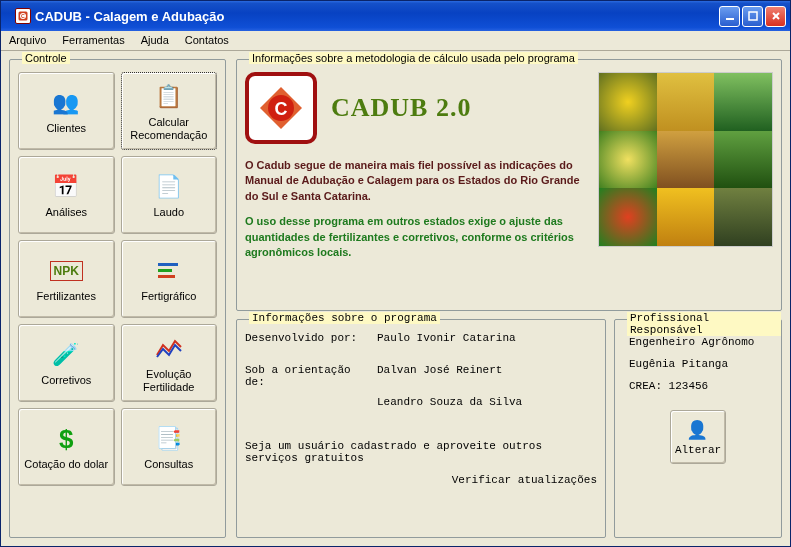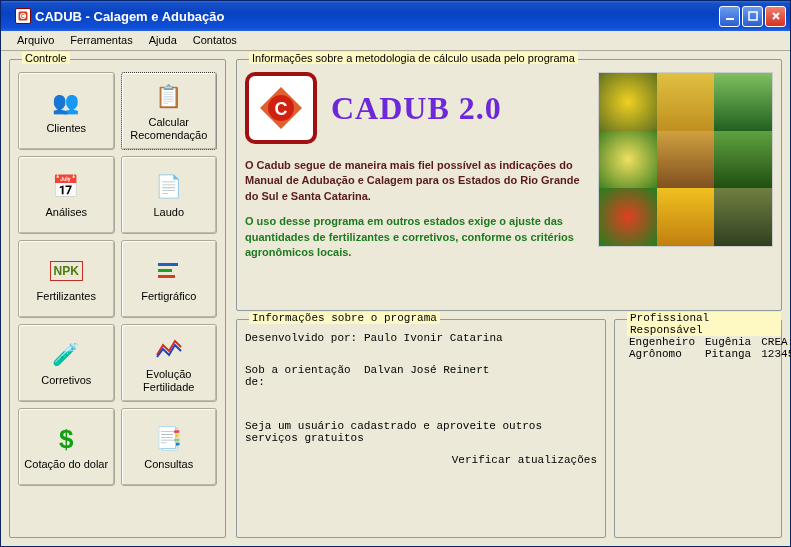--- a/index.html
+++ b/index.html
@@ -46,21 +46,20 @@
 }
 .win-btn.close {
   background: linear-gradient(to bottom,#f08070,#d83020);
 }
 .menubar {
   height: 20px;
   border-bottom: 1px solid #aca899;
   display: flex; align-items: stretch;
   background: #ece9d8;
   font-size: 11px;
-  padding-left: 8px;
 }
 .menubar-item {
   padding: 3px 8px;
   cursor: pointer;
 }
 .client {
   flex: 1;
   padding: 8px;
   display: flex; gap: 10px;
 }
@@ -113,52 +112,52 @@
 .meth-header { display: flex; align-items: center; gap: 14px; margin-bottom: 14px; }
 .app-logo {
   width: 72px; height: 72px;
   border: 4px solid #a01010;
   border-radius: 10px;
   background: #fff;
   display: flex; align-items: center; justify-content: center;
 }
 .app-name {
   font-family: Georgia, serif;
-  font-size: 32px;
+  font-size: 26px;
   font-weight: bold;
-  color: #6d28d9;
+  color: #4d7c0f;
   letter-spacing: 1px;
 }
 .meth-text-block { font-size: 11px; font-weight: bold; line-height: 1.4; }
 .meth-text-1 { color: #5a1a1a; margin-bottom: 10px; }
 .meth-text-2 { color: #1e7a1e; }
 .meth-images {
   width: 175px; height: 175px;
   display: grid;
   grid-template-columns: repeat(3,1fr);
   grid-template-rows: repeat(3,1fr);
   gap: 0;
   border: 1px solid #ccc;
 }
 .meth-images div { background-size: cover; }
 .bottom-row { flex: 1; display: flex; gap: 8px; font-family: Liberation Mono, monospace; }
 .prog-info { flex: 1; }
 .prof-resp { width: 168px; }
 .info-grid { display: flex; flex-direction: column; gap: 8px; font-size: 11px; }
 .info-row { display: flex; }
-.info-label { width: 119px; }
+.info-label { width: 132px; }
 .info-value { flex: 1; }
 .footer-text { margin-top: 32px; font-size: 11px; }
 .verify-link {
   text-align: right;
   margin-top: 10px;
   font-size: 11px;
   cursor: pointer;
 }
-.prof-inner { display: flex; flex-direction: row; gap: 10px; font-size: 11px; padding: 4px 6px; }
+.prof-inner { display: flex; flex-direction: column; gap: 10px; font-size: 11px; padding: 4px 6px; }
 .alterar-btn {
   width: 56px; height: 54px;
   margin: 8px auto 0 auto;
   background: #ece9d8;
   border: 1px solid #aca899;
   border-radius: 3px;
   box-shadow: inset 1px 1px 0 #fff, inset -1px -1px 0 #c0baa8;
   display: flex; flex-direction: column;
   align-items: center; justify-content: center;
   gap: 2px;
@@ -325,20 +324,24 @@
           <span class="groupbox-title">Informações sobre o programa</span>
           <div class="info-grid">
             <div class="info-row">
               <span class="info-label">Desenvolvido por:</span>
               <span class="info-value">Paulo Ivonir Catarina</span>
             </div>
             <div class="info-row" style="margin-top:12px">
               <span class="info-label">Sob a orientação de:</span>
               <span class="info-value">Dalvan José Reinert</span>
             </div>
+            <div class="info-row">
+              <span class="info-label"></span>
+              <span class="info-value">Leandro Souza da Silva</span>
+            </div>
           </div>
           <div class="footer-text">Seja um usuário cadastrado e aproveite outros serviços gratuitos</div>
           <div class="verify-link">Verificar atualizações</div>
         </div>
 
         <div class="groupbox prof-resp">
           <span class="groupbox-title">Profissional Responsável</span>
           <div class="prof-inner">
             <div>Engenheiro Agrônomo</div>
             <div>Eugênia Pitanga</div>

